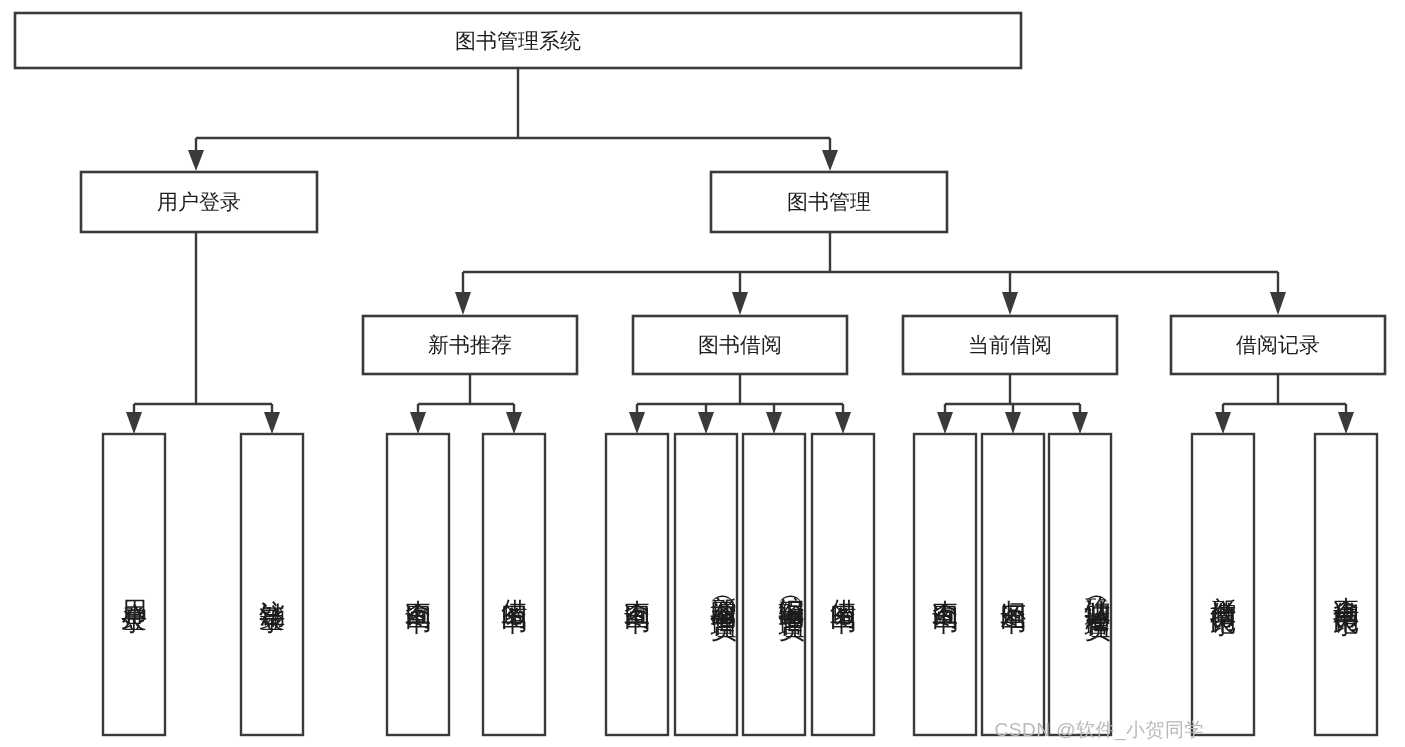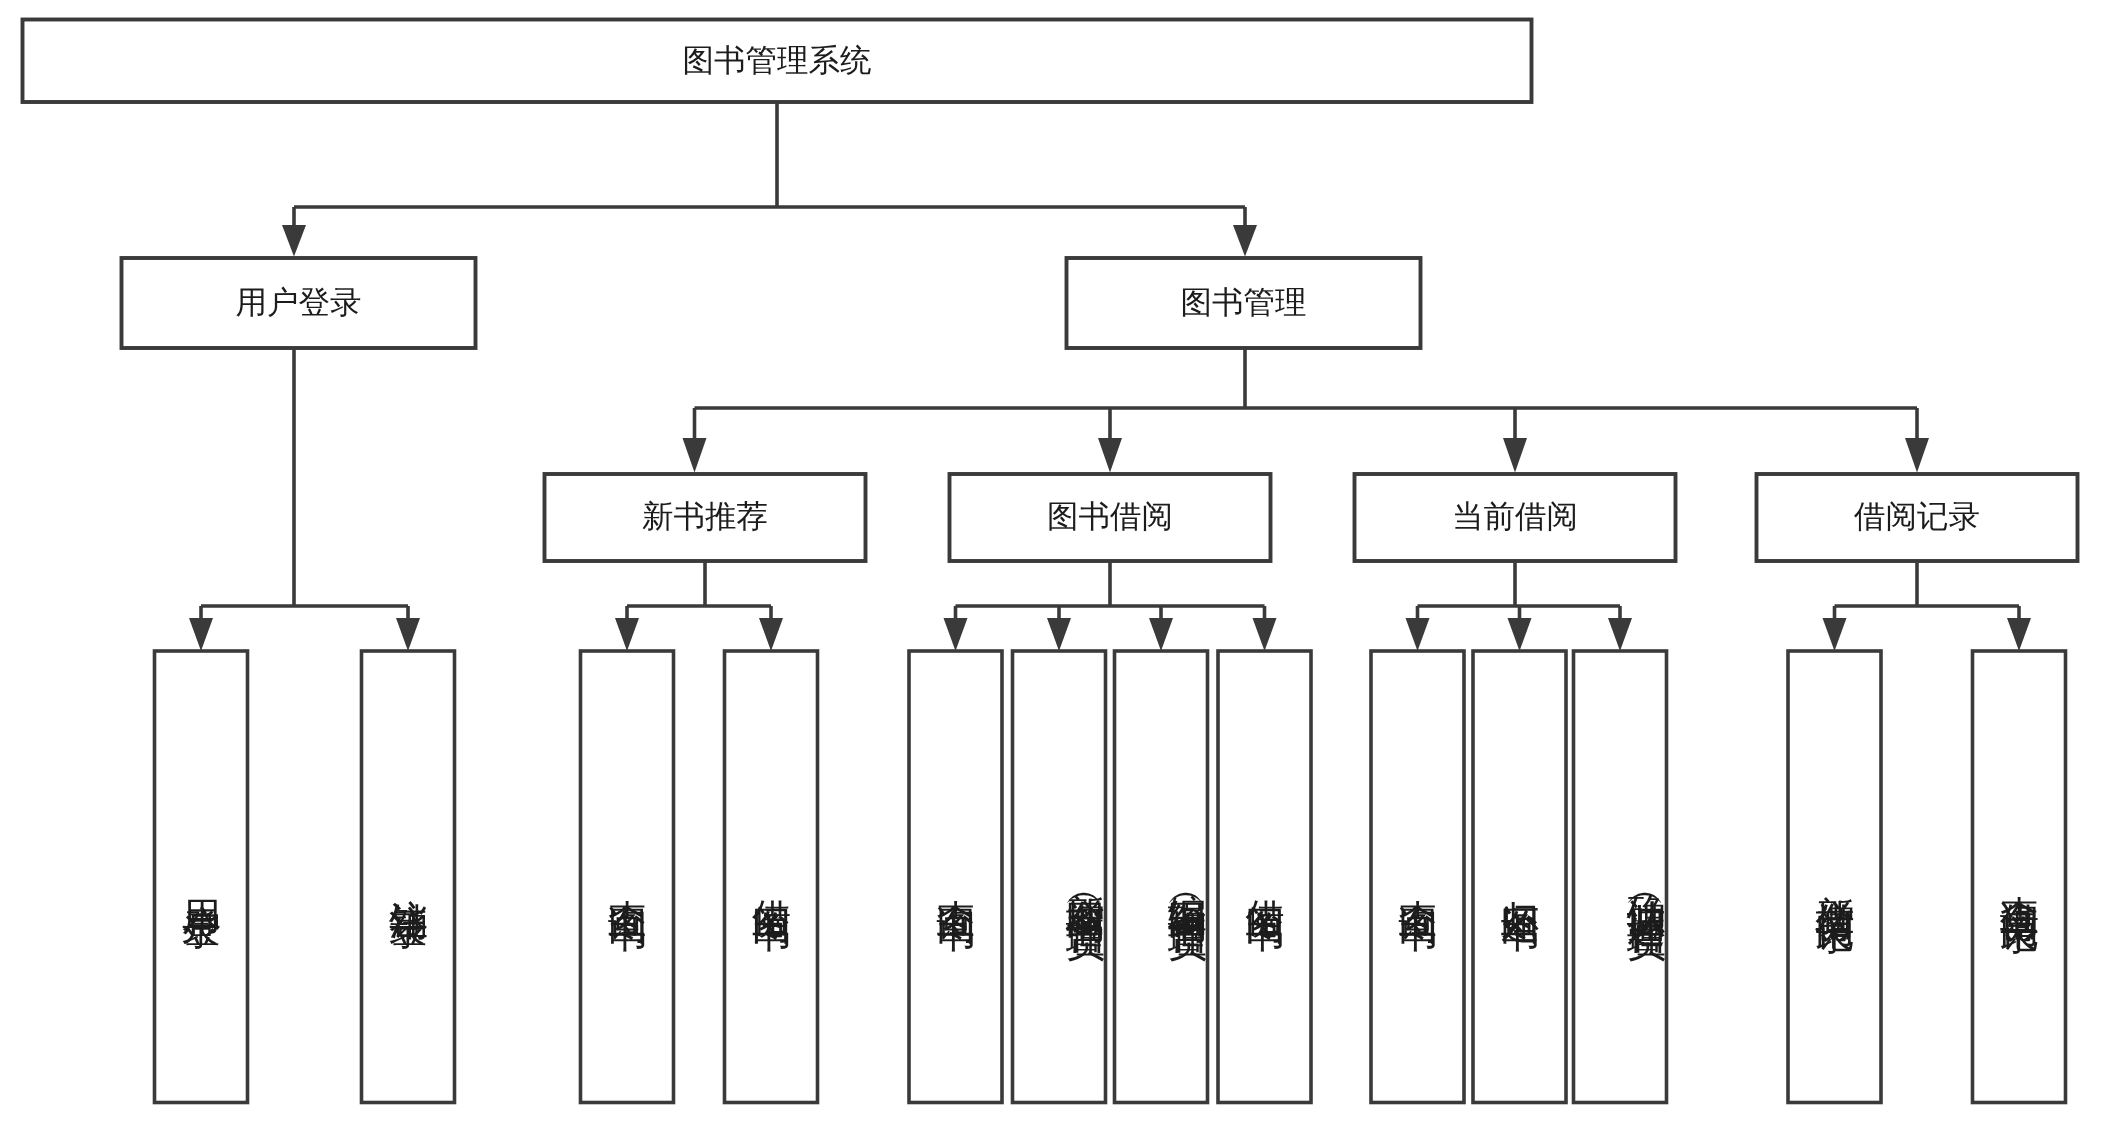--- a/index.html
+++ b/index.html
@@ -237,14 +237,15 @@
   <div class="leaf-label" style="left:743px; top:442px; width:62px; height:292px;">编辑图书（管理员）</div>
   <div class="leaf-label center-v" style="left:812px; top:440px; width:62px; height:290px;">借阅图书</div>
 
   <div class="leaf-label center-v" style="left:914px; top:440px; width:62px; height:290px;">查询图书</div>
   <div class="leaf-label center-v" style="left:982px; top:440px; width:62px; height:290px;">归还图书</div>
   <div class="leaf-label" style="left:1049px; top:442px; width:62px; height:292px;">确认归还（管理员）</div>
 
   <div class="leaf-label center-v" style="left:1192px; top:440px; width:62px; height:290px;">新增借阅记录</div>
   <div class="leaf-label center-v" style="left:1315px; top:440px; width:62px; height:290px;">查询借阅记录</div>
 
+  <div class="watermark">CSDN @软件_小贺同学</div>
 
 </div>
 
 </body></html>

